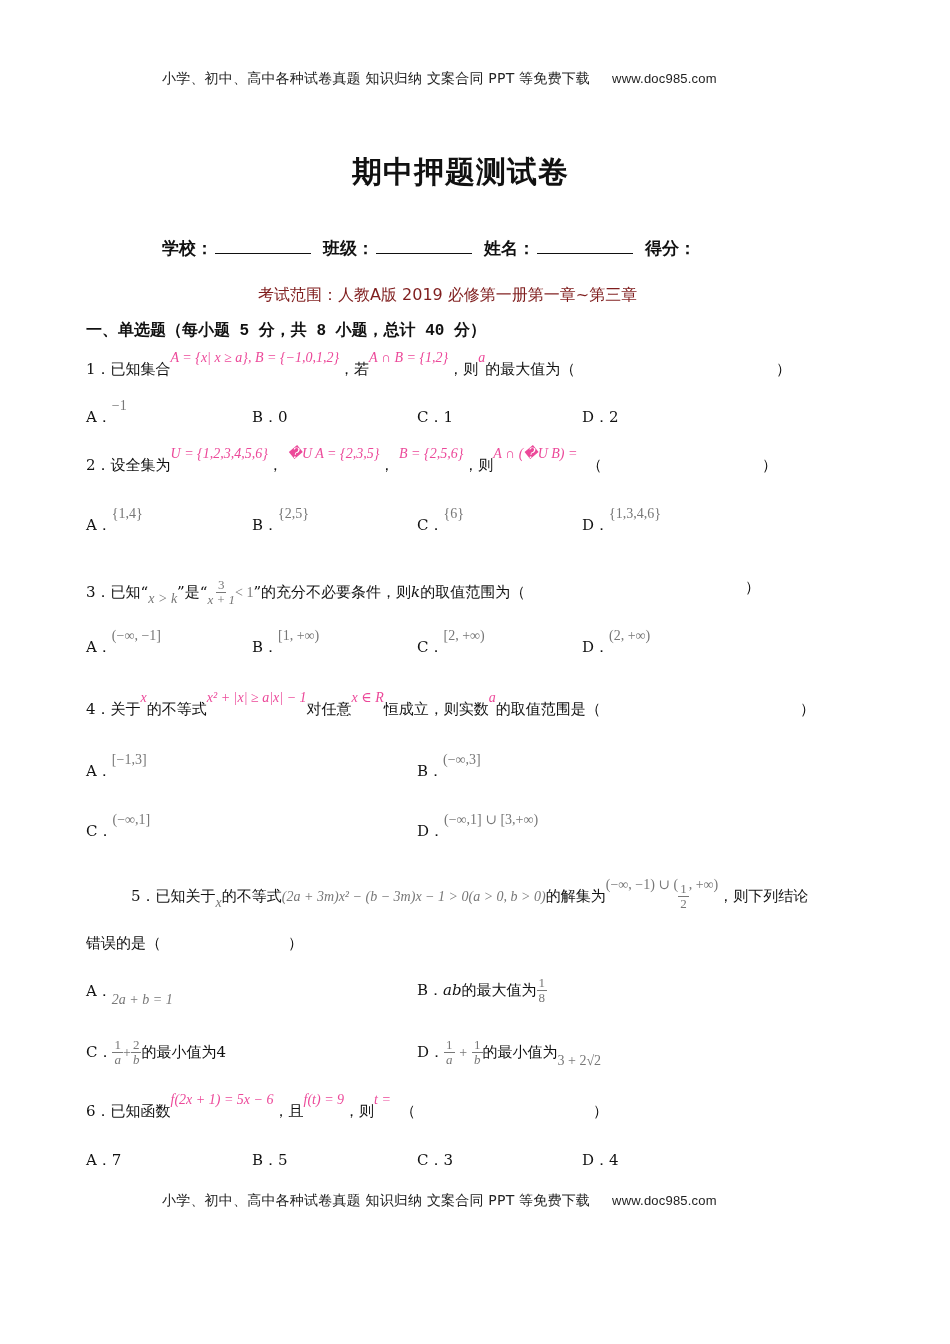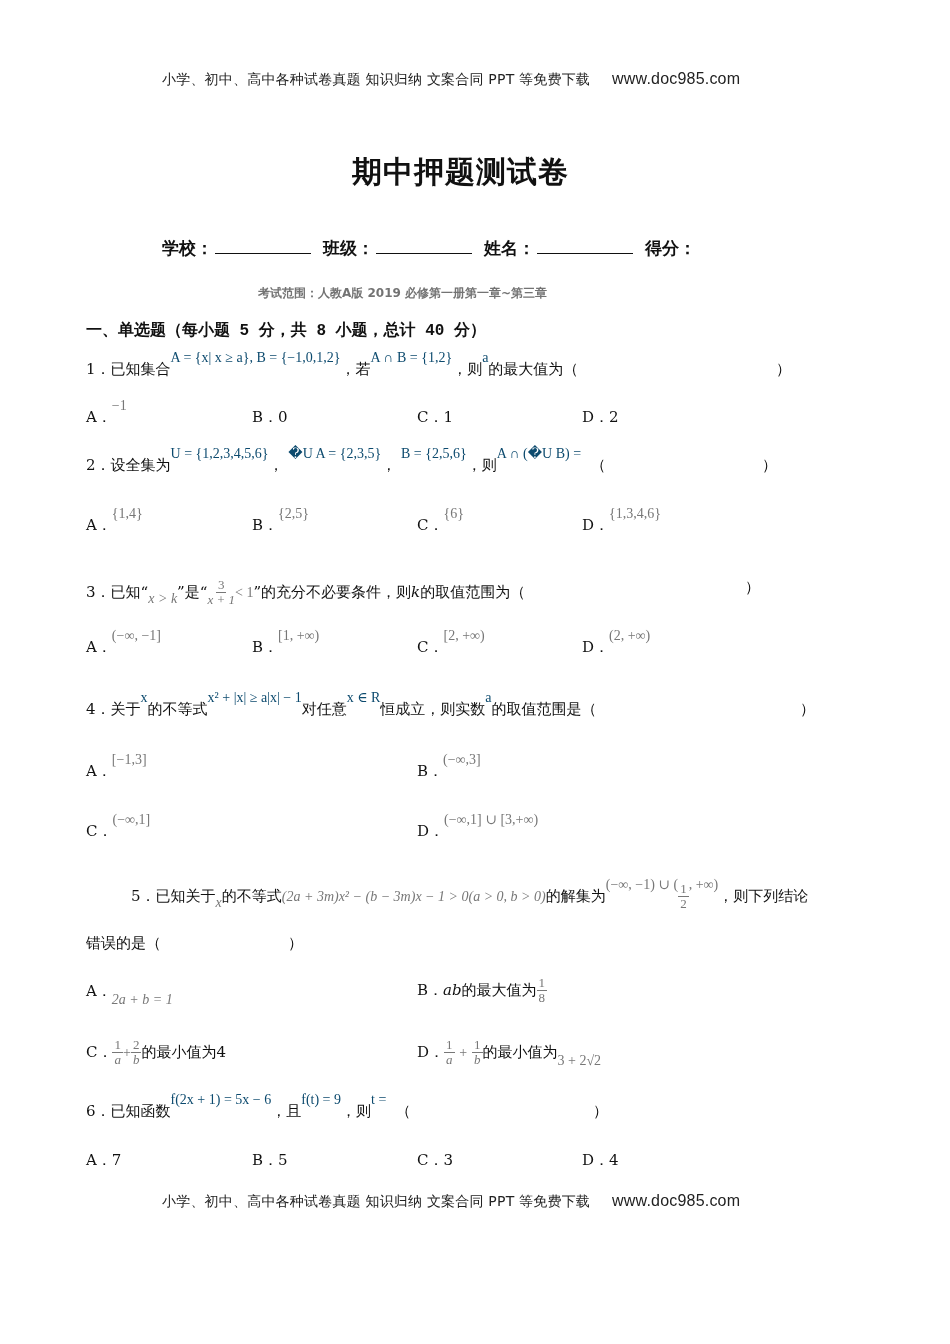--- a/index.html
+++ b/index.html
@@ -1,27 +1,27 @@
 <!DOCTYPE html>
 <html><head>
 <meta charset="utf-8">
 <style>
   html, body { margin:0; padding:0; background:#ffffff; }
   body { width:950px; height:1344px; position:relative; overflow:hidden;
          font-family:"DejaVu Serif","Liberation Serif",serif; color:#111; }
   .abs { position:absolute; white-space:nowrap; }
   .banner { font-family:"DejaVu Sans","Liberation Sans",sans-serif; font-size:14px; color:#222; letter-spacing:0.2px; }
-  .banner .url { margin-left:22px; font-family:"Liberation Sans",sans-serif; font-size:16px; }
+  .banner .url { margin-left:22px; font-family:"Liberation Sans",sans-serif; font-size:13px; }
   .title { font-family:"DejaVu Sans","Liberation Sans",sans-serif; font-weight:bold; font-size:30px; color:#111; letter-spacing:1px; }
   .info { font-family:"DejaVu Sans","Liberation Sans",sans-serif; font-weight:bold; font-size:17px; }
   .info .blank { display:inline-block; width:96px; border-bottom:1.2px solid #111; margin:0 12px 0 2px; height:14px; vertical-align:baseline; }
-  .scope { font-family:"DejaVu Sans","Liberation Sans",sans-serif; font-weight:bold; font-size:12px; color:#737373; }
+  .scope { font-family:"DejaVu Sans","Liberation Sans",sans-serif; font-weight:normal; font-size:16px; color:#7f1d1d; }
   .section { font-family:Liberation Mono, monospace; font-weight:bold; font-size:16px; }
   .q { font-size:15px; }
-  .m { font-family:"Liberation Serif","DejaVu Serif",serif; color:#0c4a6e; font-size:14px; position:relative; top:-12px; }
+  .m { font-family:"Liberation Serif","DejaVu Serif",serif; font-style:italic; color:#ec4899; font-size:14px; position:relative; top:-12px; }
   .mn { font-family:"Liberation Serif","DejaVu Serif",serif; color:#777; font-size:14px; }
   .mup { position:relative; top:-12px; }
   .opt { font-size:15px; }
   .frac { display:inline-flex; flex-direction:column; align-items:center; vertical-align:middle; font-family:"Liberation Serif",serif; color:#777; font-size:13px; line-height:14px; }
   .frac .num { border-bottom:1px solid #777; padding:0 2px; }
 </style>
 </head>
 <body>
 
 <div class="abs banner" style="left:162px; top:70px;">

